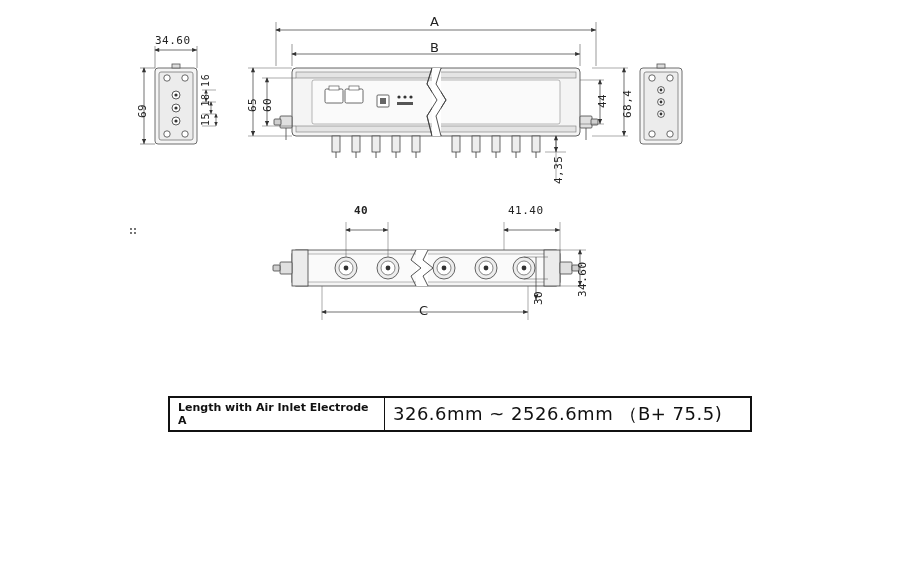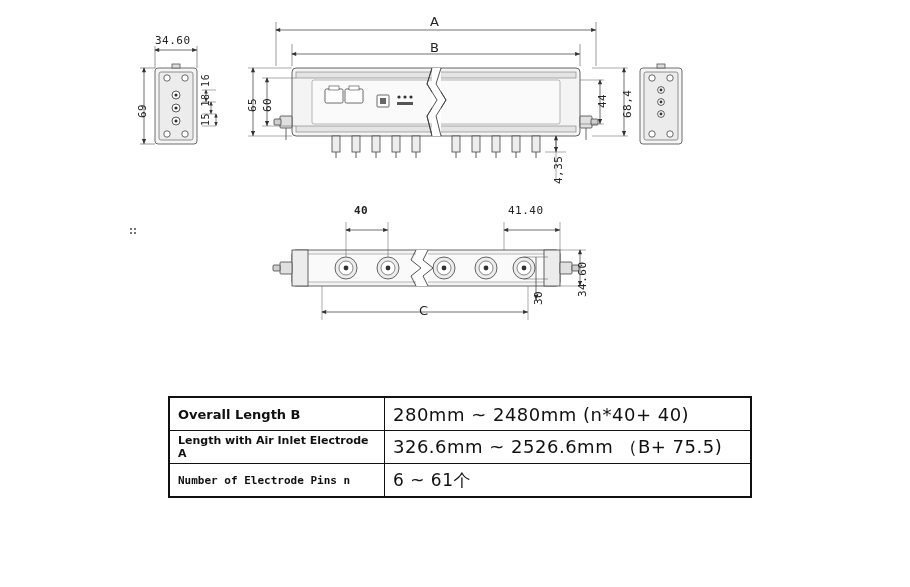--- a/index.html
+++ b/index.html
@@ -296,28 +296,20 @@
   <div class="dim-label vert" style="left:552px;top:184px;transform:rotate(-90deg);">4,35</div>
 
   <div class="dim-label" style="left:354px;top:204px;font-weight:bold;">40</div>
   <div class="dim-label" style="left:508px;top:204px;">41.40</div>
   <div class="dim-label" style="left:419px;top:303px;font-family:'DejaVu Sans',sans-serif;font-size:13px;">C</div>
   <div class="dim-label vert" style="left:532px;top:305px;transform:rotate(-90deg);">30</div>
   <div class="dim-label vert" style="left:576px;top:297px;transform:rotate(-90deg);">34.60</div>
 
   <table class="spec-table">
     <tbody>
-      <tr class="row-0">
-        <td class="label">Overall Length B</td>
-        <td class="value">280mm ~ 2480mm (n*40+ 40)</td>
-      </tr>
       <tr class="row-1">
         <td class="label">Length with Air Inlet Electrode A</td>
         <td class="value">326.6mm ~ 2526.6mm （B+ 75.5)</td>
       </tr>
-      <tr class="row-4">
-        <td class="label">Number of Electrode Pins n</td>
-        <td class="value">6 ~ 61个</td>
-      </tr>
     </tbody>
   </table>
 
 </div>
 
 </body></html>

